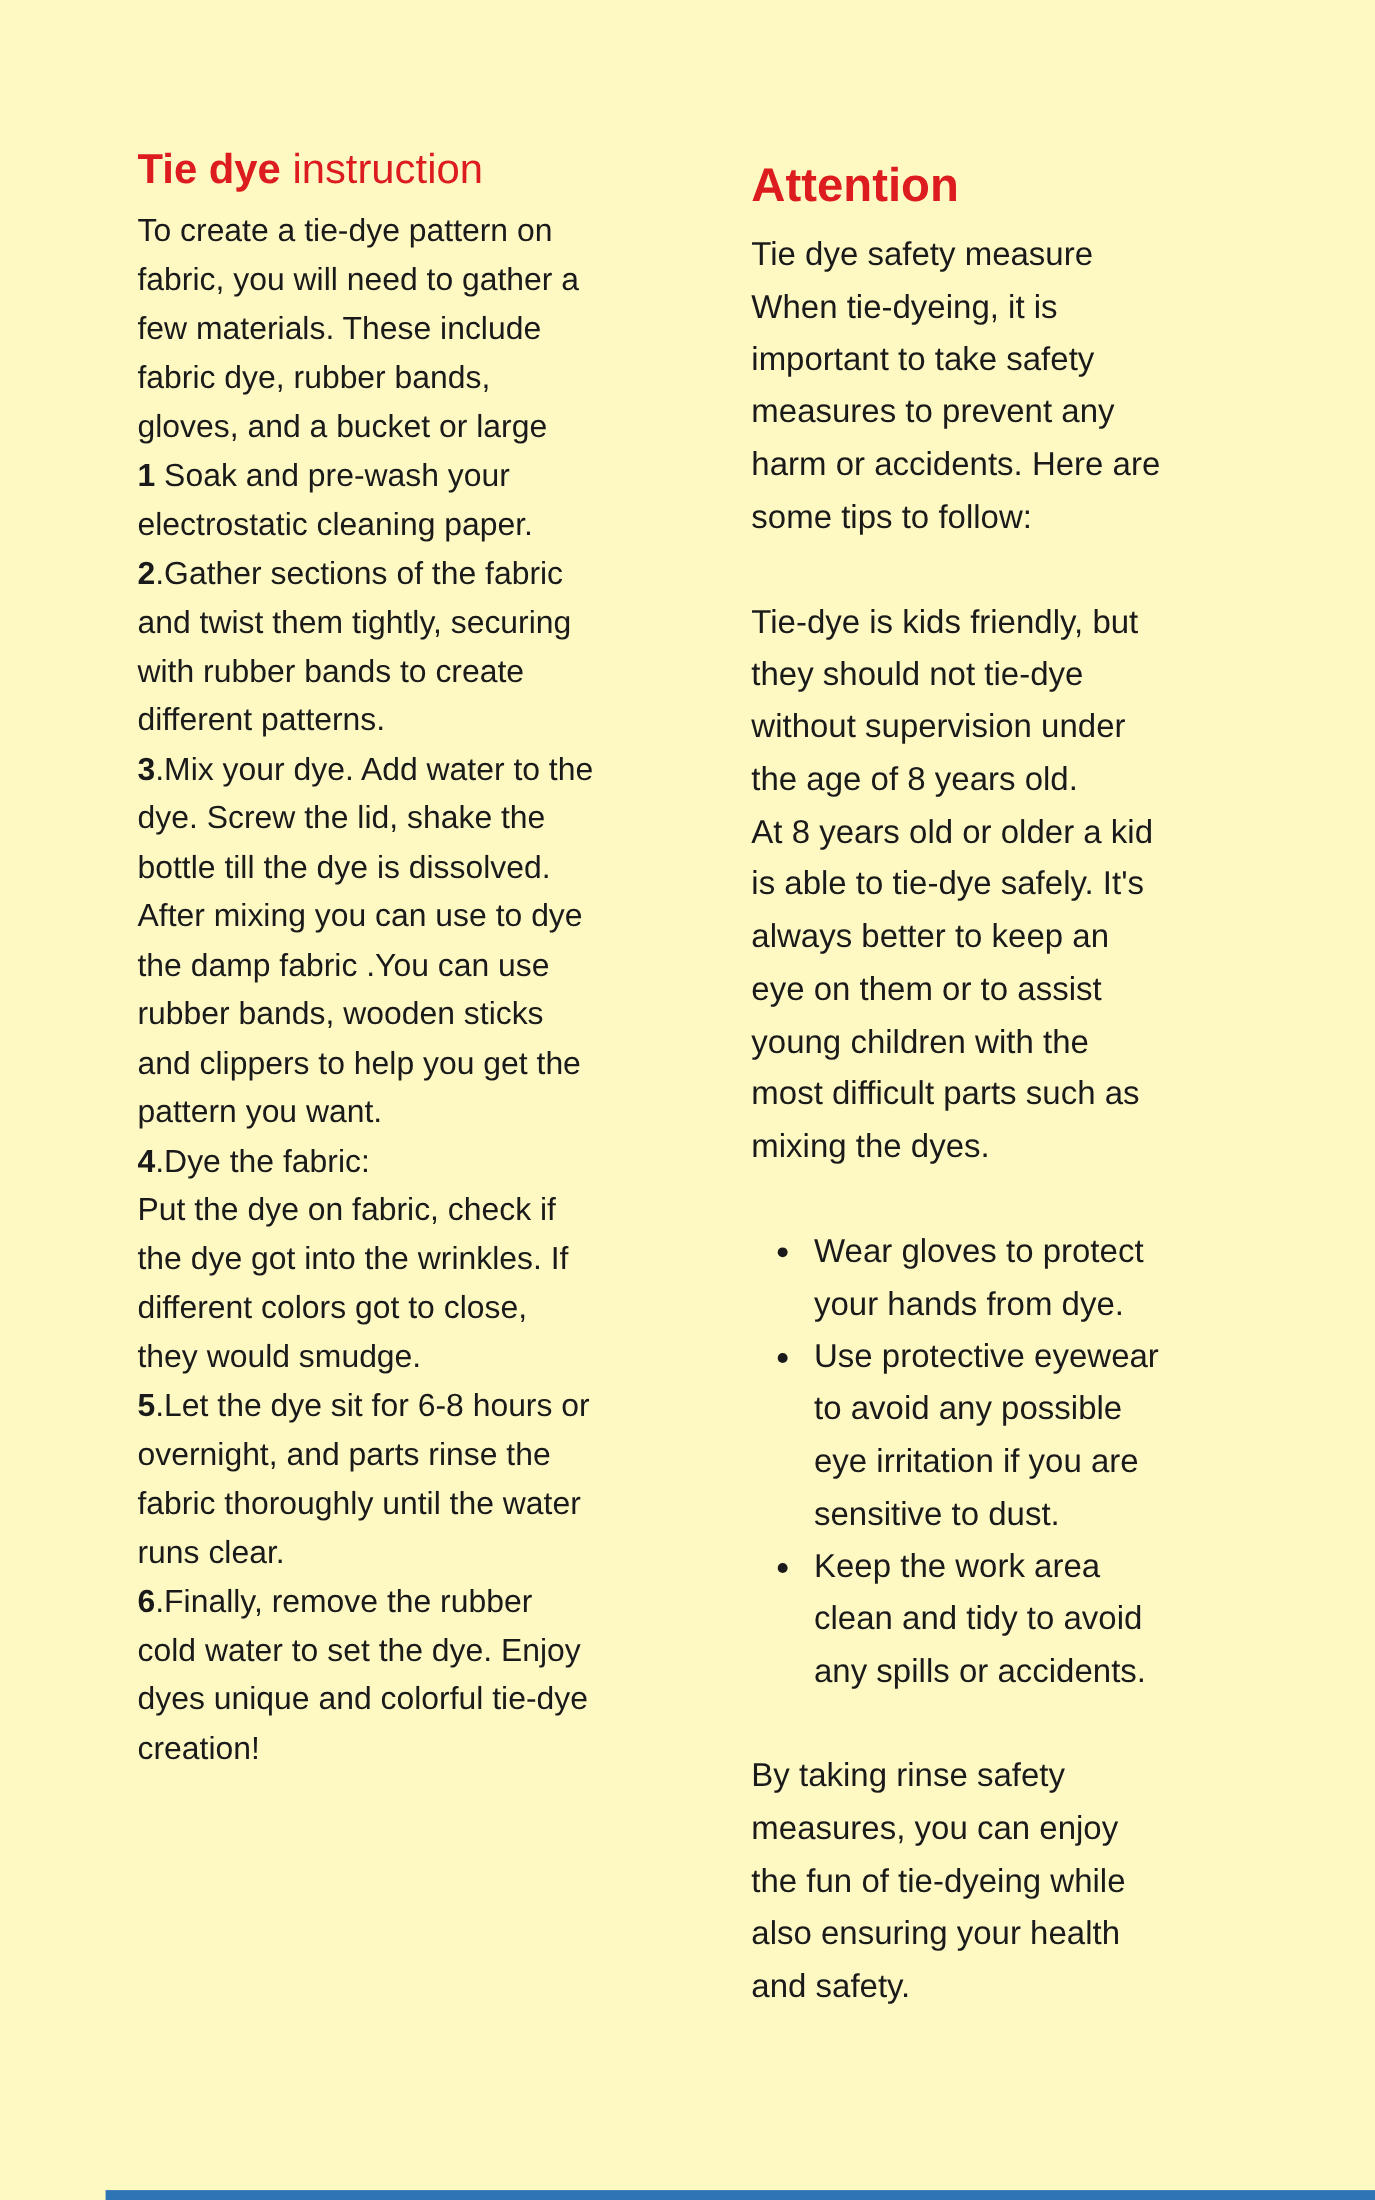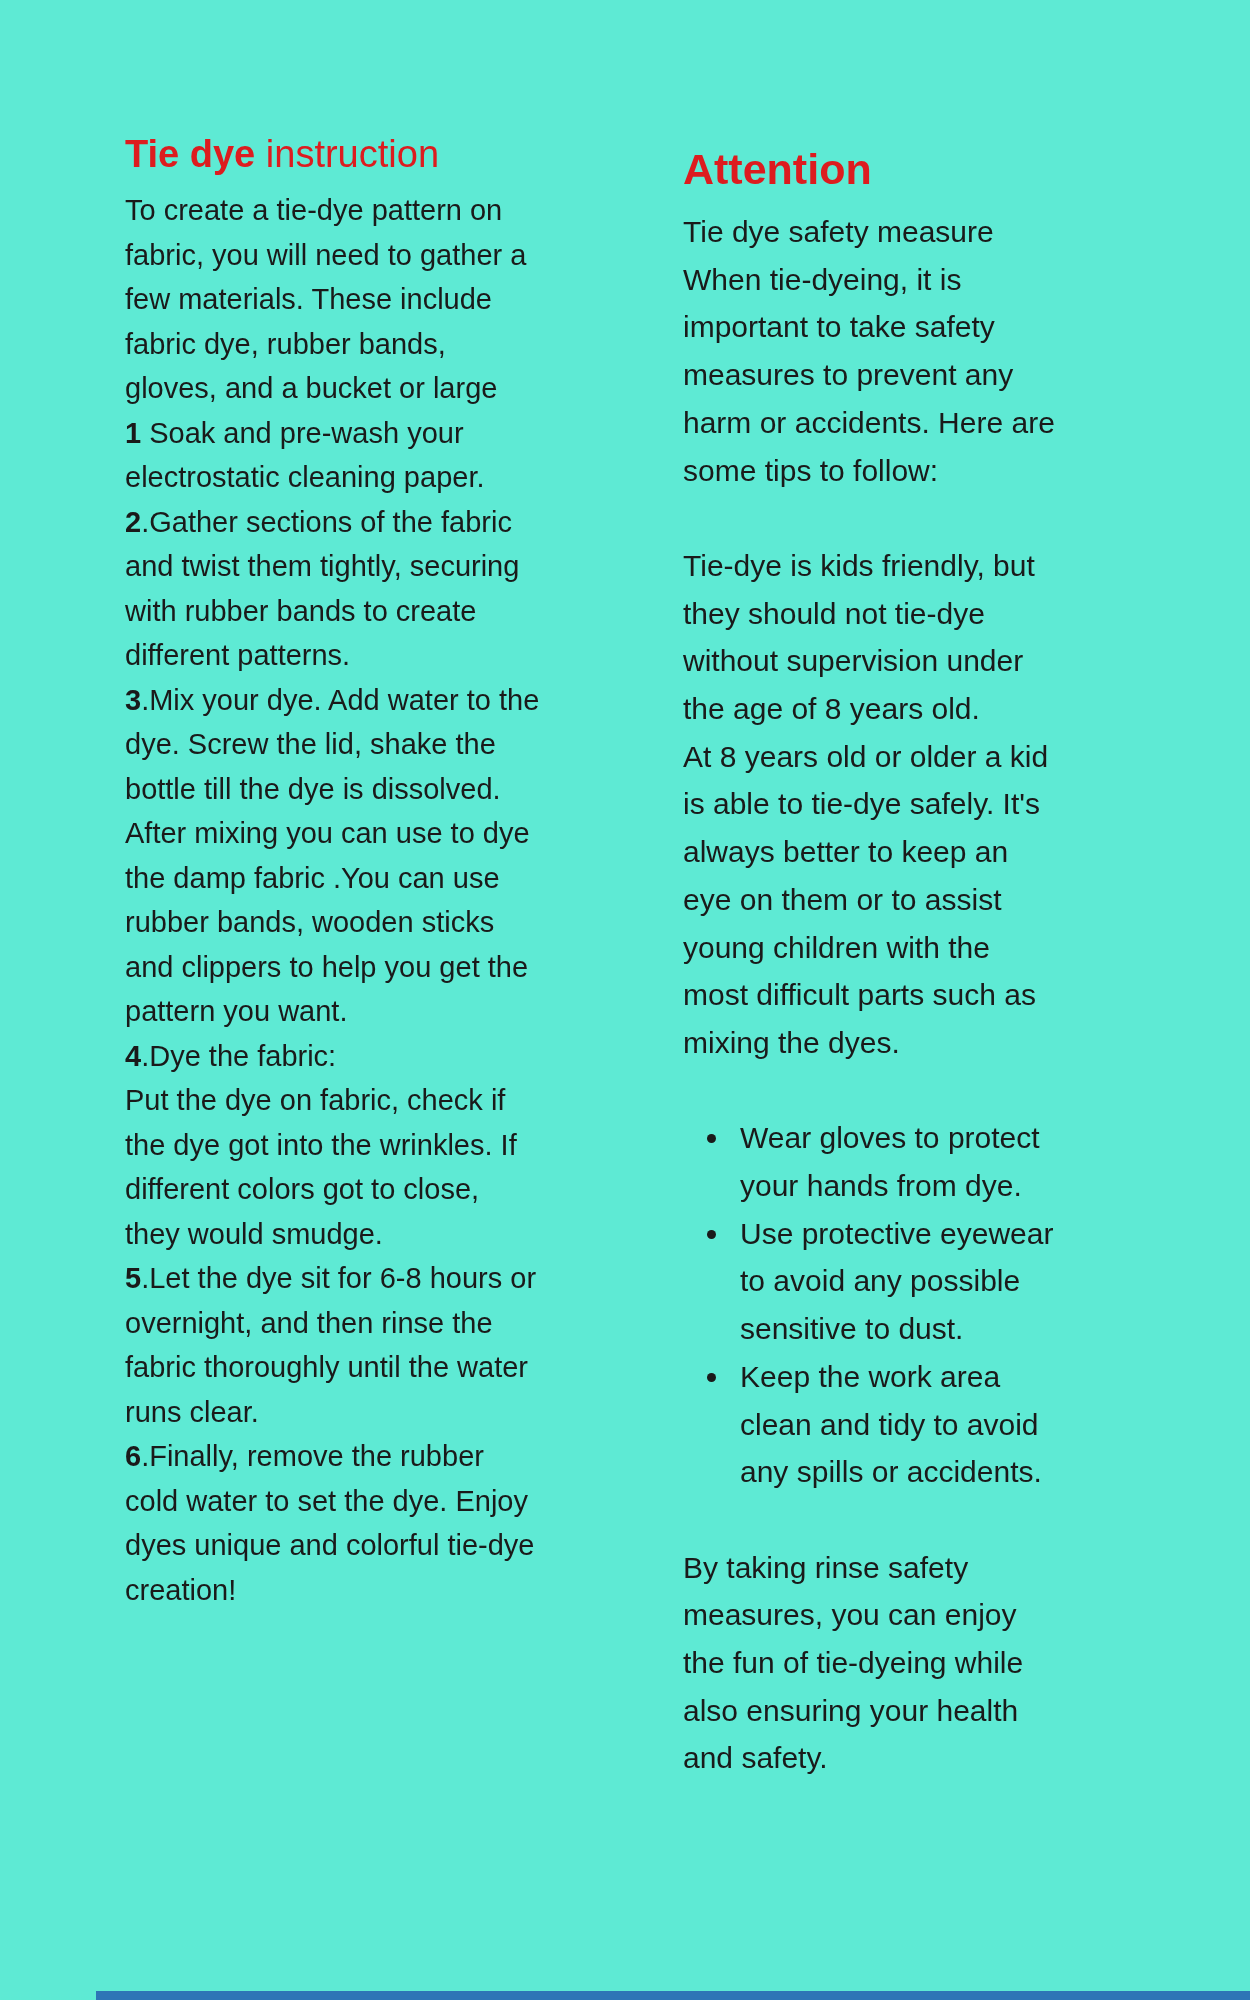--- a/index.html
+++ b/index.html
@@ -1,19 +1,19 @@
 <!DOCTYPE html>
 <html><head>
 <meta charset="utf-8">
 <style>
   html,body{margin:0;padding:0;background:#ffffff;}
   .page{
     position:relative;
     width:1250px;height:2000px;
-    background:#5eead4;
+    background:#fef9c3;
     font-family:"Liberation Sans",sans-serif;
     overflow:hidden;
     text-decoration:underline;
   }
   .col{position:absolute;top:128px;}
   .col-left{left:125px;width:520px;font-size:29px;line-height:44.5px;}
   .col-right{left:683px;width:540px;font-size:30px;line-height:47.7px;}
   .title{
     margin:0 0 8px 0;
     font-size:38px;line-height:52px;
@@ -59,21 +59,21 @@
         <div class="line">the damp fabric .You can use</div>
         <div class="line">rubber bands, wooden sticks</div>
         <div class="line">and clippers to help you get the</div>
         <div class="line">pattern you want.</div>
         <div class="line"><b>4</b>.Dye the fabric:</div>
         <div class="line">Put the dye on fabric, check if</div>
         <div class="line">the dye got into the wrinkles. If</div>
         <div class="line">different colors got to close,</div>
         <div class="line">they would smudge.</div>
         <div class="line"><b>5</b>.Let the dye sit for 6-8 hours or</div>
-        <div class="line">overnight, and then rinse the</div>
+        <div class="line">overnight, and parts rinse the</div>
         <div class="line">fabric thoroughly until the water</div>
         <div class="line">runs clear.</div>
         <div class="line"><b>6</b>.Finally, remove the rubber</div>
         <div class="line">cold water to set the dye. Enjoy</div>
         <div class="line">dyes unique and colorful tie-dye</div>
         <div class="line">creation!</div>
       </div>
   </div>
 
   <div class="col col-right">
@@ -107,20 +107,21 @@
           <div class="lines">
             <div class="line">Wear gloves to protect</div>
             <div class="line">your hands from dye.</div>
           </div>
         </div>
         <div class="bullet-item">
           <span class="bullet-gutter"></span>
           <div class="lines">
             <div class="line">Use protective eyewear</div>
             <div class="line">to avoid any possible</div>
+            <div class="line">eye irritation if you are</div>
             <div class="line">sensitive to dust.</div>
           </div>
         </div>
         <div class="bullet-item">
           <span class="bullet-gutter"></span>
           <div class="lines">
             <div class="line">Keep the work area</div>
             <div class="line">clean and tidy to avoid</div>
             <div class="line">any spills or accidents.</div>
           </div>

